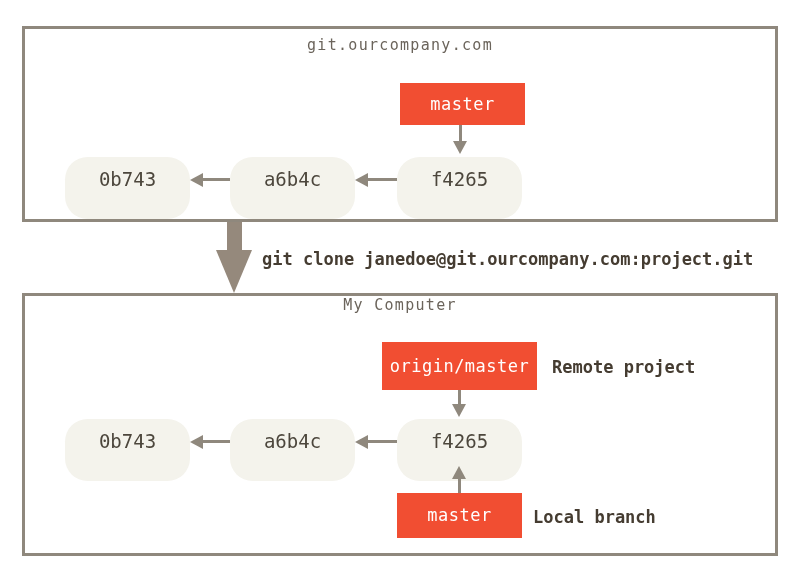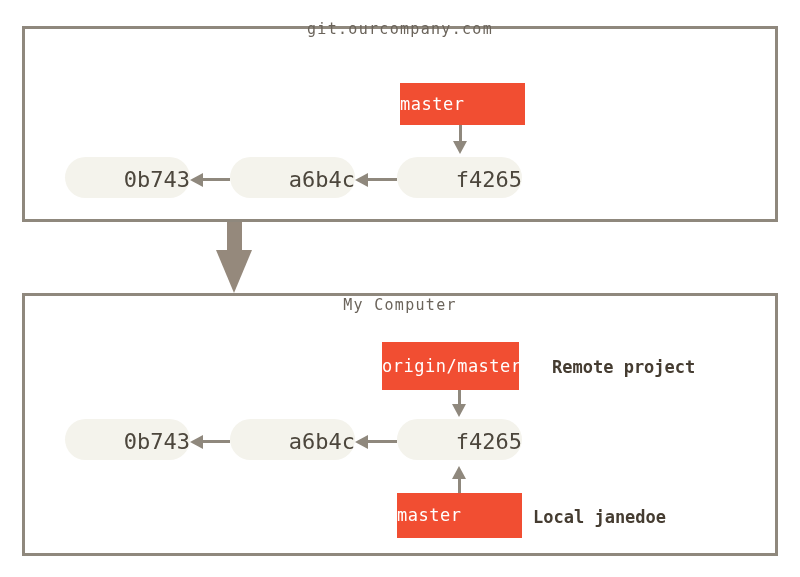--- a/index.html
+++ b/index.html
@@ -24,30 +24,31 @@
     font-size:15px;
     letter-spacing:1.3px;
     white-space:pre;
   }
   .branch-node{
     position:absolute;
     background:#f14e32;
     color:#ffffff;
     font-size:17px;
     letter-spacing:0.5px;
+    text-align:center;
     box-sizing:border-box;
   }
   .commit-node{
     position:absolute;
-    width:125px;height:41px;
+    width:125px;height:62px;
     background:#f4f3ec;
     border-radius:22.5px;
     color:#4c463c;
-    font-size:22px;
-    text-align:right;
+    font-size:19px;
+    text-align:center;
     line-height:45px;
     box-sizing:border-box;
   }
   .hline{position:absolute;height:3px;background:#8f887d;}
   .vline{position:absolute;width:3px;background:#8f887d;}
   .tri-left{
     position:absolute;width:0;height:0;
     border-top:7px solid transparent;
     border-bottom:7px solid transparent;
     border-right:13px solid #8f887d;
@@ -93,58 +94,59 @@
     font-weight:bold;
     white-space:pre;
   }
 </style>
 </head>
 <body>
 
 <div class="canvas">
 
   <div class="repo-box" style="left:22px;top:26px;width:756px;height:196px;"></div>
-  <div class="box-title" style="left:22px;top:20px;width:756px;">git.ourcompany.com</div>
+  <div class="box-title" style="left:22px;top:36px;width:756px;">git.ourcompany.com</div>
 
   <div class="branch-node" style="left:400px;top:83px;width:125px;height:42px;line-height:42px;">master</div>
 
   <div class="vline" style="left:459px;top:125px;height:17px;"></div>
   <div class="tri-down" style="left:453px;top:141px;"></div>
 
   <div class="commit-node" style="left:65px;top:157px;">0b743</div>
   <div class="commit-node" style="left:230px;top:157px;">a6b4c</div>
   <div class="commit-node" style="left:397px;top:157px;">f4265</div>
 
   <div class="hline" style="left:202px;top:178px;width:28px;"></div>
   <div class="tri-left" style="left:190px;top:173px;"></div>
 
   <div class="hline" style="left:367px;top:178px;width:30px;"></div>
   <div class="tri-left" style="left:355px;top:173px;"></div>
 
   <div class="big-arrow-shaft"></div>
   <div class="big-arrow-head"></div>
+  <div class="command-text">git clone janedoe@git.ourcompany.com:project.git</div>
 
   <div class="repo-box" style="left:22px;top:293px;width:756px;height:263px;"></div>
   <div class="box-title" style="left:22px;top:296px;width:756px;">My Computer</div>
 
-  <div class="branch-node" style="left:382px;top:342px;width:137px;height:48px;line-height:48px;">origin/master</div>
+  <div class="branch-node" style="left:382px;top:342px;width:155px;height:48px;line-height:48px;">origin/master</div>
   <div class="side-label" style="left:552px;top:357px;">Remote project</div>
 
   <div class="vline" style="left:458px;top:390px;height:15px;"></div>
   <div class="tri-down" style="left:452px;top:404px;"></div>
 
   <div class="commit-node" style="left:65px;top:419px;">0b743</div>
   <div class="commit-node" style="left:230px;top:419px;">a6b4c</div>
   <div class="commit-node" style="left:397px;top:419px;">f4265</div>
 
   <div class="hline" style="left:202px;top:440px;width:28px;"></div>
   <div class="tri-left" style="left:190px;top:435px;"></div>
 
   <div class="hline" style="left:367px;top:440px;width:30px;"></div>
   <div class="tri-left" style="left:355px;top:435px;"></div>
 
   <div class="tri-up" style="left:452px;top:466px;"></div>
   <div class="vline" style="left:458px;top:478px;height:15px;"></div>
 
   <div class="branch-node" style="left:397px;top:493px;width:125px;height:45px;line-height:45px;">master</div>
-  <div class="side-label" style="left:533px;top:507px;">Local janedoe</div>
+  <div class="side-label" style="left:533px;top:507px;">Local branch</div>
 
 </div>
 
 </body></html>

